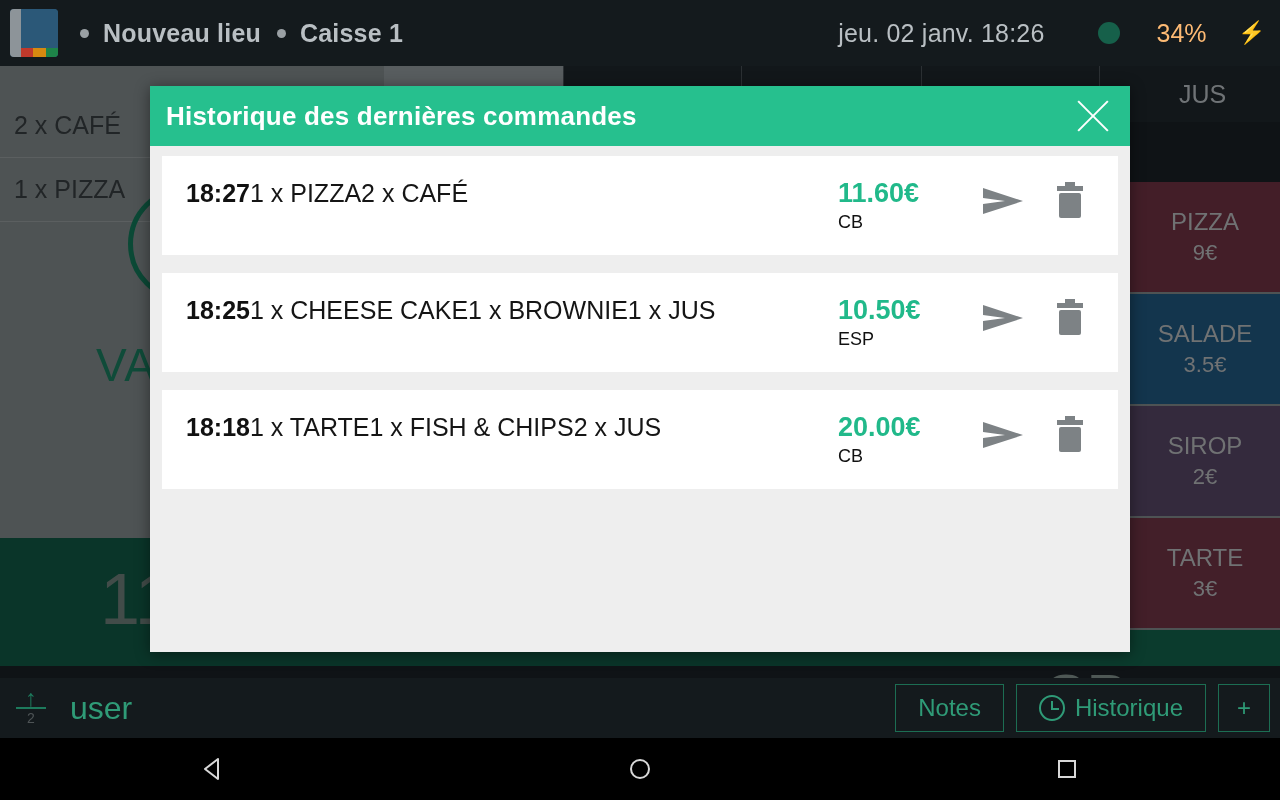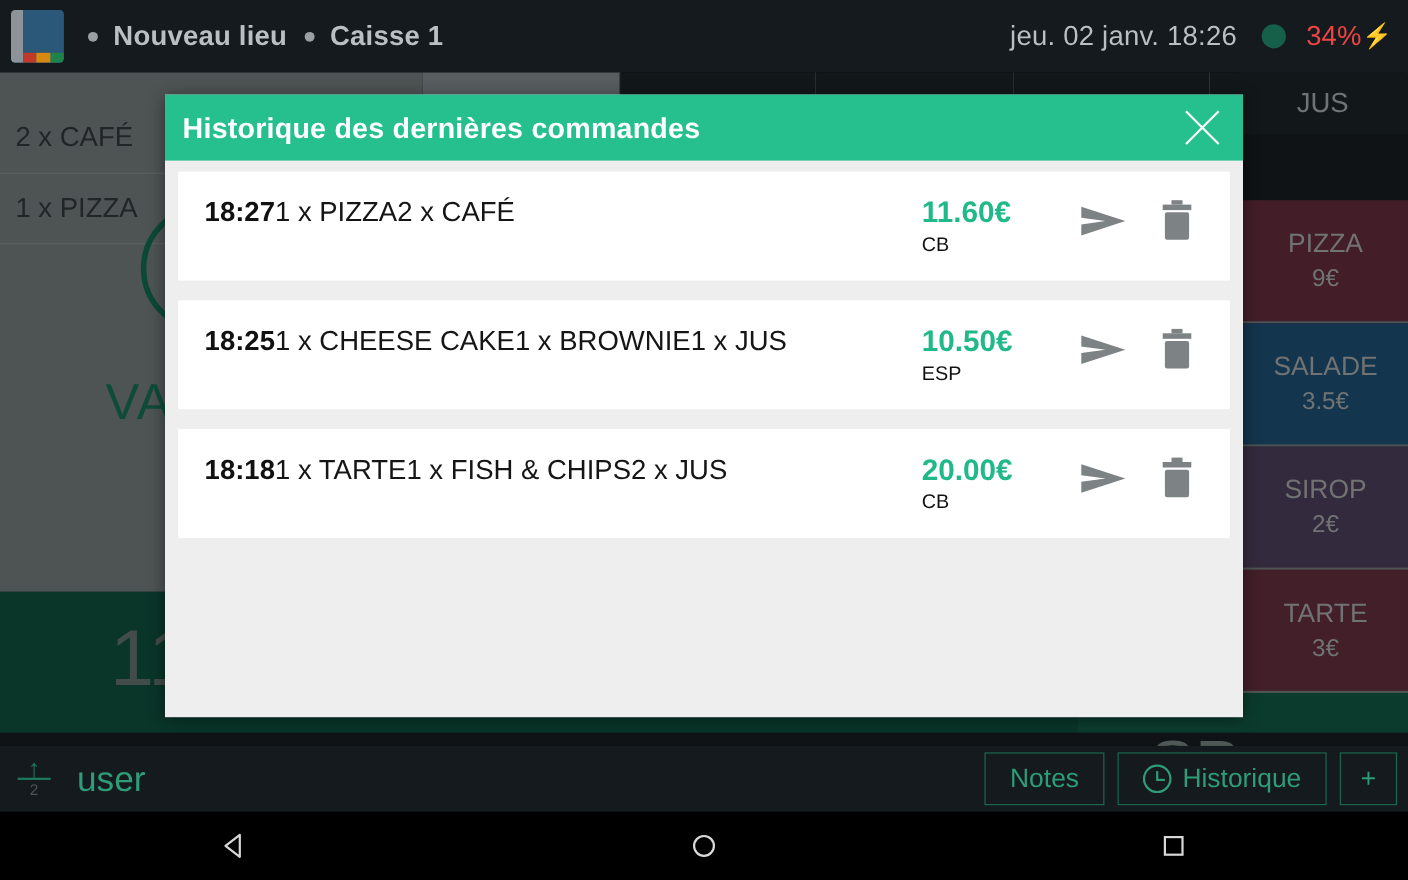--- a/index.html
+++ b/index.html
@@ -34,28 +34,28 @@
   .bc { display: flex; align-items: center; margin-left: 22px; }
   .bc .dot {
     width: 9px; height: 9px; border-radius: 50%;
     background: #9aa0a4; display: inline-block;
   }
   .bc .label {
     color: #b9bfc3; font-size: 25px; font-weight: bold;
     margin: 0 16px 0 14px; letter-spacing: .2px;
   }
   .topbar-right {
-    margin-left: auto; display: flex; align-items: center; margin-right: 14px;
+    margin-left: auto; display: flex; align-items: center; margin-right: 14px; gap: 31px;
   }
   .clock { color: #b9bfc3; font-size: 25px; letter-spacing: .2px; }
   .batt-dot {
     width: 22px; height: 22px; border-radius: 50%;
     background: #16604a; margin-left: 22px;
   }
-  .batt-pct { color: #ef4444; font-size: 25px; margin-left: 19px; }
+  .batt-pct { color: #fdba74; font-size: 25px; margin-left: 6px; }
   .bolt { color: #b9bfc3; font-size: 22px; margin-left: 1px; }
 
   
   .pos { position: absolute; top: 66px; left: 0; width: 1280px; height: 612px; background: #151b1f; }
 
   .tabs-row {
     position: absolute; top: 0; left: 0; width: 1280px; height: 28px;
     display: flex;
   }
   .tab-cell { height: 28px; border-right: 1px solid #3c4347; background: #1a2024; }

